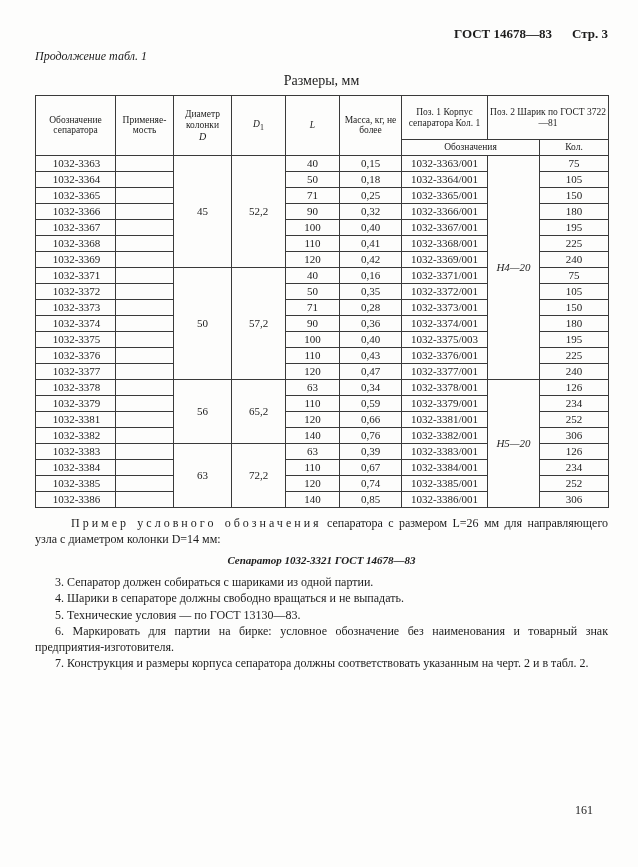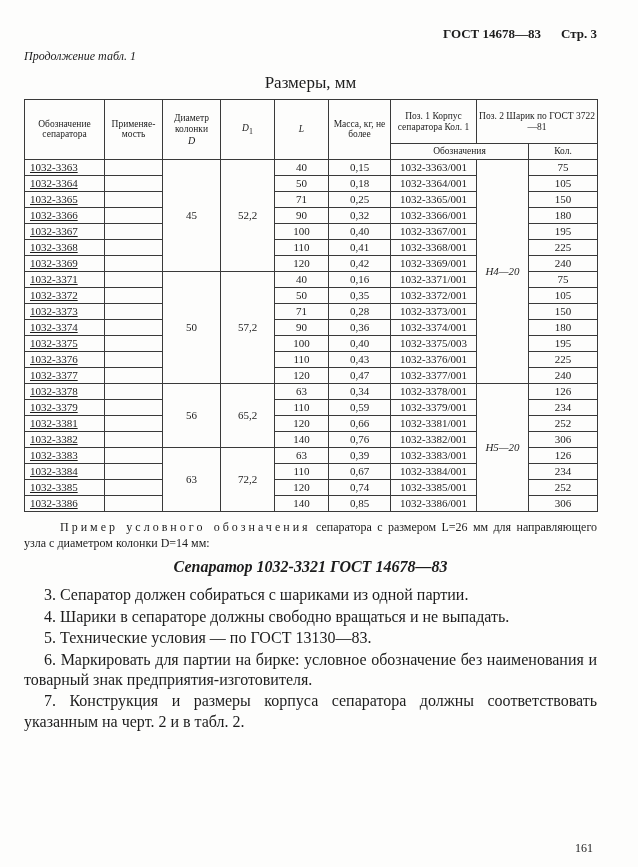--- a/index.html
+++ b/index.html
@@ -5,57 +5,57 @@
   * { box-sizing: border-box; }
   html, body { margin: 0; padding: 0; }
   body {
     width: 638px; height: 867px;
     background: #fdfdfc;
     font-family: "Liberation Serif", serif;
     color: #1c1c1c;
     position: relative;
     overflow: hidden;
   }
-  .page { position: absolute; left: 24px; top: 26px; width: 573px; }
+  .page { position: absolute; left: 35px; top: 26px; width: 573px; }
 
   .gost-line { display: flex; justify-content: flex-end; gap: 20px;
     font-weight: bold; font-size: 13px; }
   .continuation { text-align: left; font-style: italic; font-size: 12px; margin-top: 7px; }
-  .table-title { text-align: center; font-size: 17px; margin: 9px 0 6px 0; }
+  .table-title { text-align: center; font-size: 14px; margin: 9px 0 6px 0; }
 
   table { width: 573px; border-collapse: collapse; table-layout: fixed; }
   th, td { border: 1px solid #3a3a3a; }
   thead th {
     font-weight: normal; font-size: 9.5px; line-height: 1.15;
     text-align: center; vertical-align: middle; padding: 2px 2px;
   }
   thead tr.h1 { height: 44px; margin-top: 44px; }
   thead tr.h2 { height: 15px; }
   .var { display: block; font-style: italic; font-size: 10px; }
   tbody td {
     font-size: 11px; height: 16px; padding: 0 3px;
     text-align: center; vertical-align: middle; white-space: nowrap;
   }
-  tbody td.c-left { text-align: left; padding-left: 5px; text-decoration: underline; }
+  tbody td.c-left { text-align: center; padding-left: 5px; }
   tbody td.c-ball { font-style: italic; }
 
   .example {
     font-size: 12px; line-height: 1.3; text-align: justify;
     text-indent: 36px; margin: 8px 0 2px 0;
   }
   .spaced { letter-spacing: 3px; }
   .example-designation {
     text-align: center; font-style: italic; font-weight: bold;
-    font-size: 16px; margin: 7px 0 9px 0;
+    font-size: 11px; margin: 7px 0 9px 0;
   }
   .note {
-    font-size: 16px; line-height: 1.28; text-align: justify;
+    font-size: 12px; line-height: 1.28; text-align: justify;
     text-indent: 20px; margin: 0 0 1px 0;
   }
-  .page-number { position: absolute; right: 45px; top: 841px; font-size: 12px; }
+  .page-number { position: absolute; right: 45px; top: 803px; font-size: 12px; }
 </style>
 </head>
 <body>
 
 <div class="page">
 
   <div class="gost-line">
     <span>ГОСТ 14678—83</span>
     <span>Стр. 3</span>
   </div>

